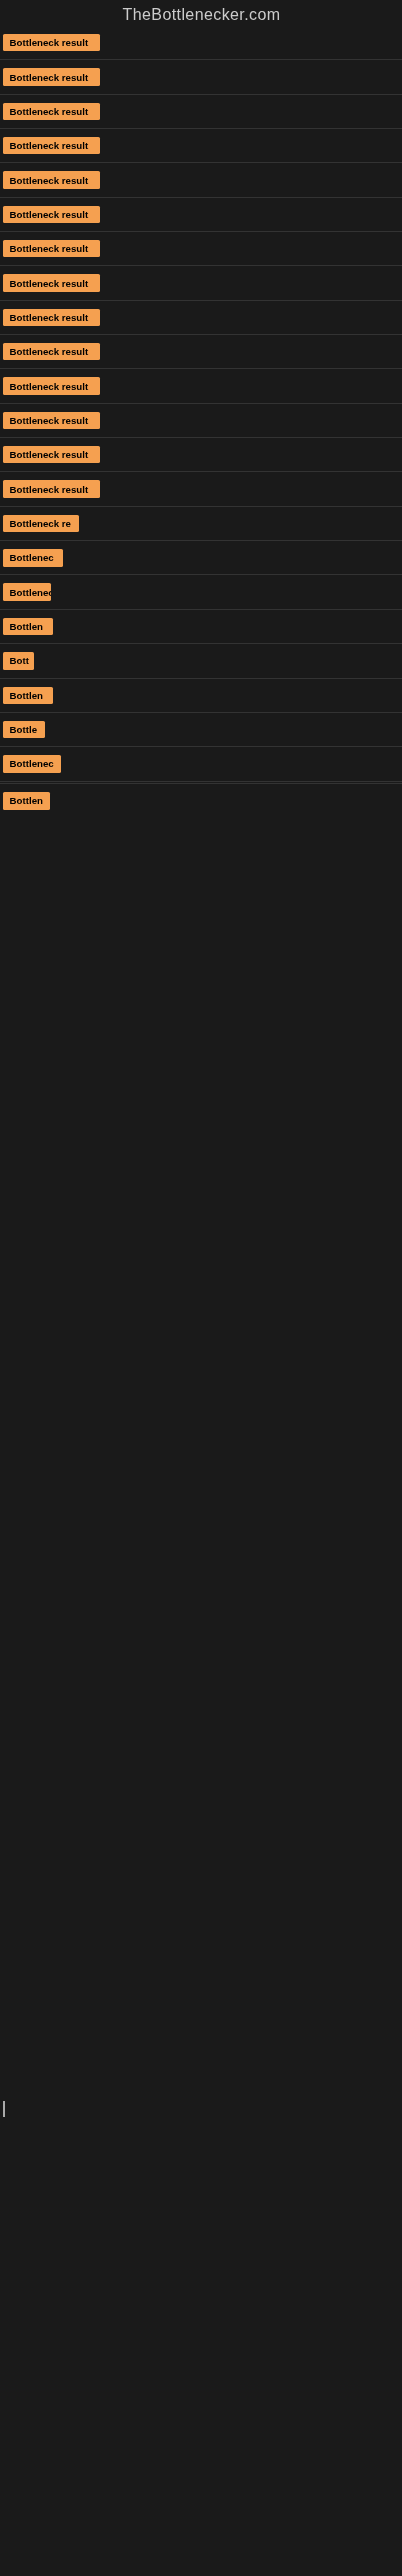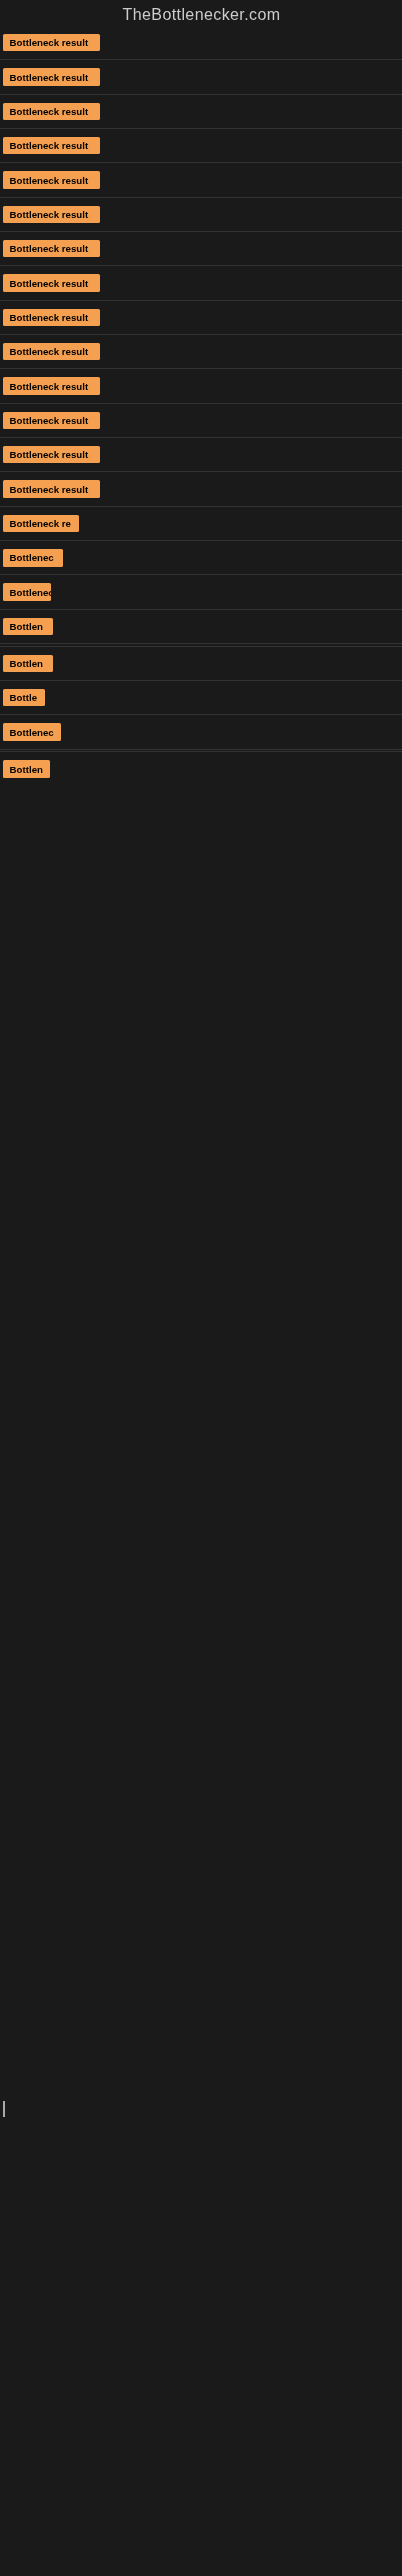--- a/index.html
+++ b/index.html
@@ -128,20 +128,23 @@
     </div>
     <hr class="divider">
     <div class="bottleneck-item">
       <div class="bottleneck-badge" style="max-width: 71px; width: 48px;">Bottleneck r</div>
     </div>
     <hr class="divider">
     <div class="bottleneck-item">
       <div class="bottleneck-badge" style="max-width: 50px; width: 50px;">Bottlen</div>
     </div>
     <hr class="divider">
+    <div class="bottleneck-item">
+      <div class="bottleneck-badge" style="max-width: 31px; width: 31px;">Bott</div>
+    </div>
     <hr class="divider">
     <div class="bottleneck-item">
       <div class="bottleneck-badge" style="max-width: 50px; width: 50px;">Bottlen</div>
     </div>
     <hr class="divider">
     <div class="bottleneck-item">
       <div class="bottleneck-badge" style="max-width: 42px; width: 58px;">Bottle</div>
     </div>
     <hr class="divider">
     <div class="bottleneck-item">

